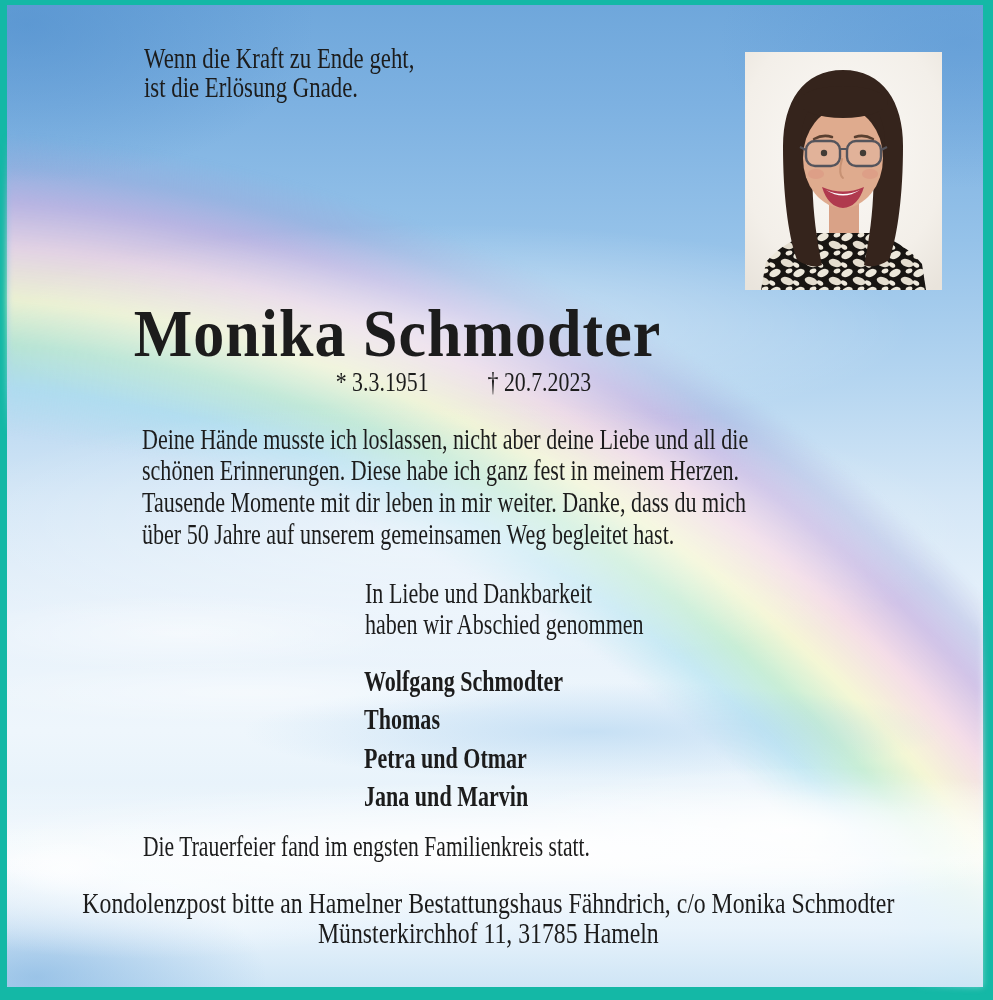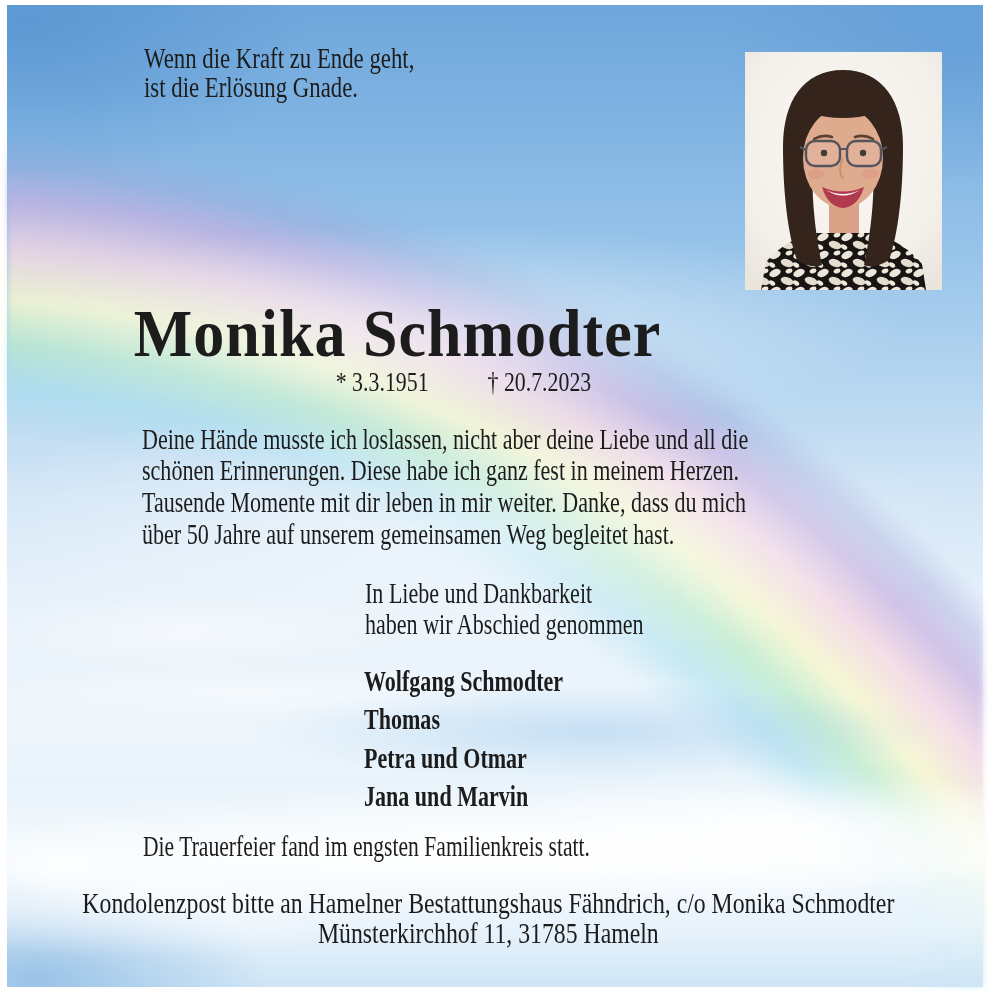--- a/index.html
+++ b/index.html
@@ -2,21 +2,21 @@
 <html lang="de"><head>
 <meta charset="utf-8">
 <style>
   html, body { margin: 0; padding: 0; background: #222; }
   * { box-sizing: border-box; }
 
   .page {
     position: relative;
     width: 993px;
     height: 1000px;
-    background: #ffffff;           
+    background: #14b8a6;           
     overflow: hidden;
     font-family: "Liberation Serif", "DejaVu Serif", serif;
     color: #1c1c1c;
   }
 
   
   .sky {
     position: absolute;
     left: 7px; top: 5px; right: 10px; bottom: 13px;
     background: linear-gradient(180deg,

